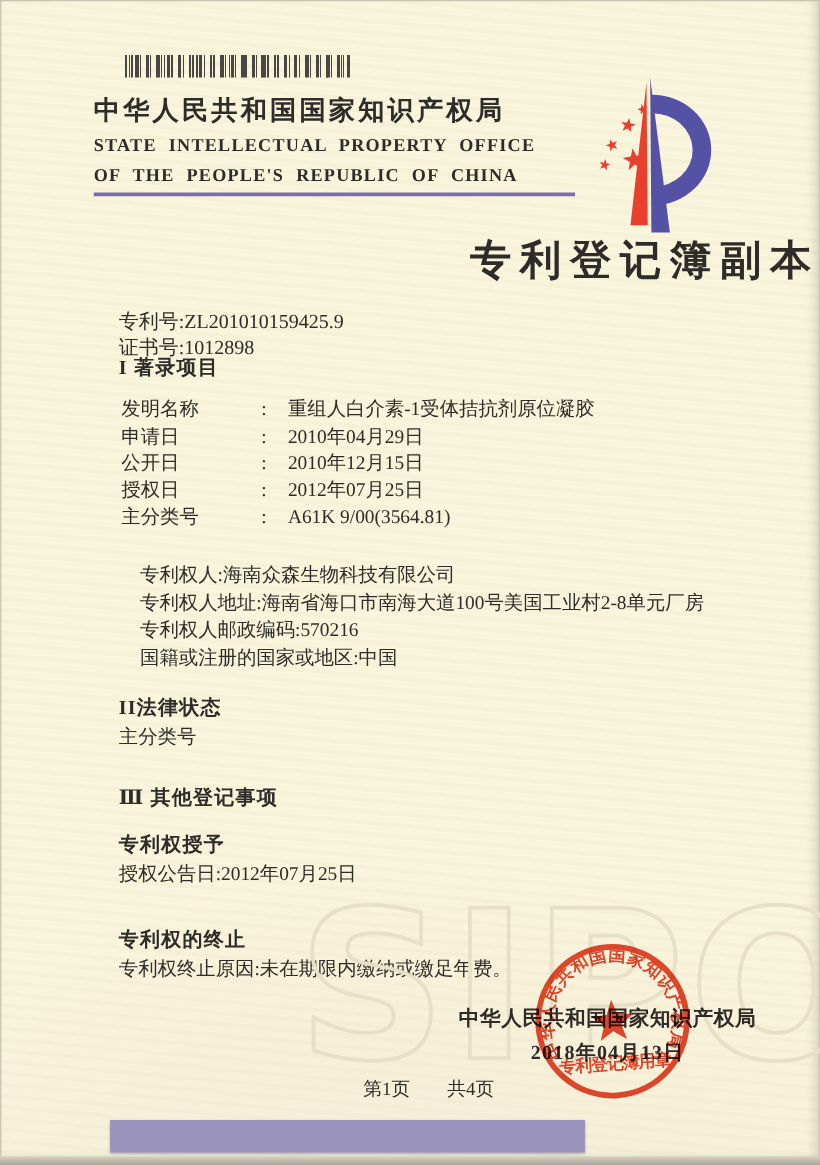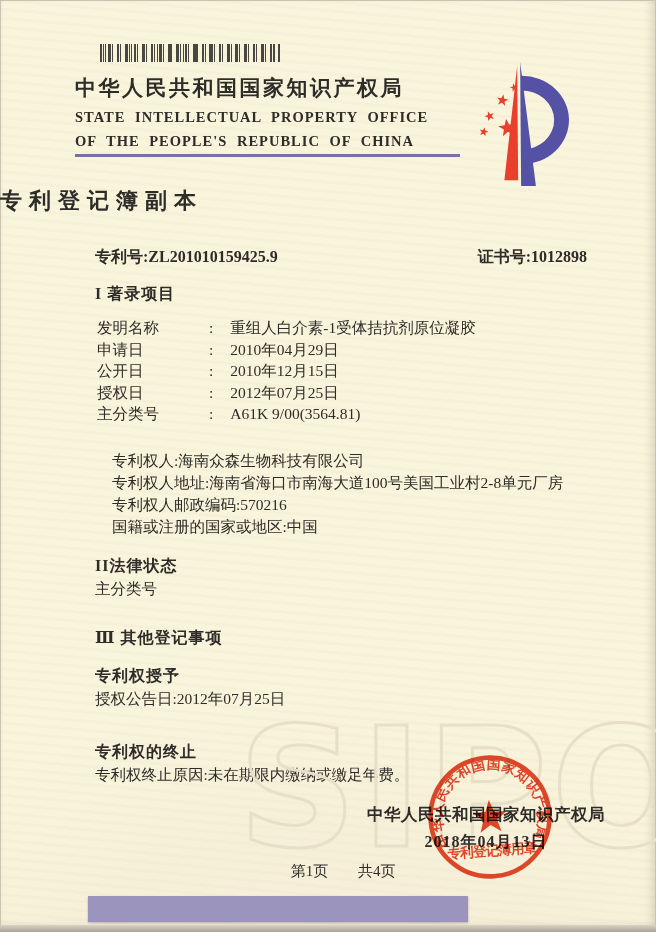--- a/index.html
+++ b/index.html
@@ -12,24 +12,24 @@
     font-family:"Liberation Serif","DejaVu Serif",serif;
     color:#2e2c28;
     box-shadow:inset 0 0 0 1px #c9c4b2, inset -4px -5px 8px rgba(120,115,100,.25);
   }
   .abs{position:absolute;}
   
   .office-cn{font-size:21px;font-weight:bold;letter-spacing:2.5px;}
   .office-en{font-size:14.5px;font-weight:bold;letter-spacing:1px;word-spacing:5px;margin-top:7px;}
   .hr-purple{background:#7a6fad;height:3px;}
   
-  .doc-title{width:100%;text-align:left;font-size:22px;font-weight:bold;letter-spacing:7px;}
+  .doc-title{width:100%;text-align:right;font-size:33px;font-weight:bold;letter-spacing:7px;}
   
   .numrow{left:95px;top:247px;width:492px;display:flex;justify-content:space-between;
-          font-size:16px;font-weight:bold;}
+          font-size:16px;font-weight:normal;flex-direction:column;}
   
   .h-sec{font-size:16px;font-weight:bold;letter-spacing:1px;}
   .body-txt{font-size:15.5px;}
   
   .fields{left:97px;top:317px;font-size:15.5px;line-height:21.6px;}
   .frow{white-space:nowrap;}
   .flabel{display:inline-block;width:112px;text-align:justify;text-align-last:justify;
           vertical-align:top;height:21.6px;overflow:hidden;}
   .flabel::after{content:"";display:inline-block;width:100%;}
   .fcolon{display:inline-block;}

